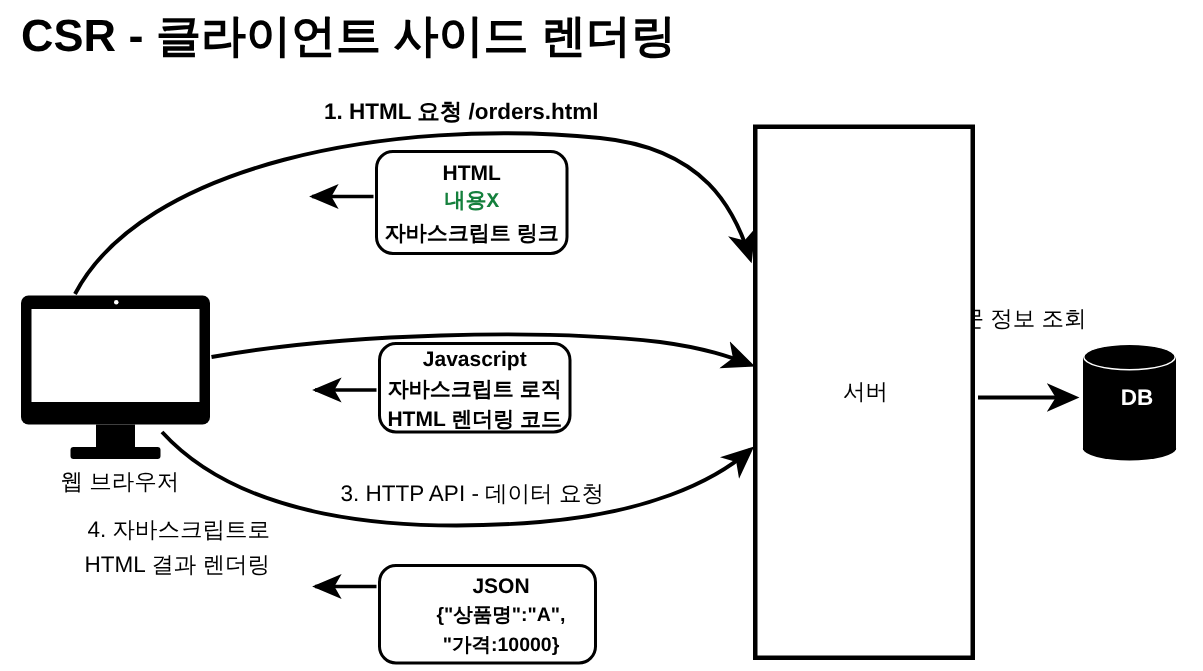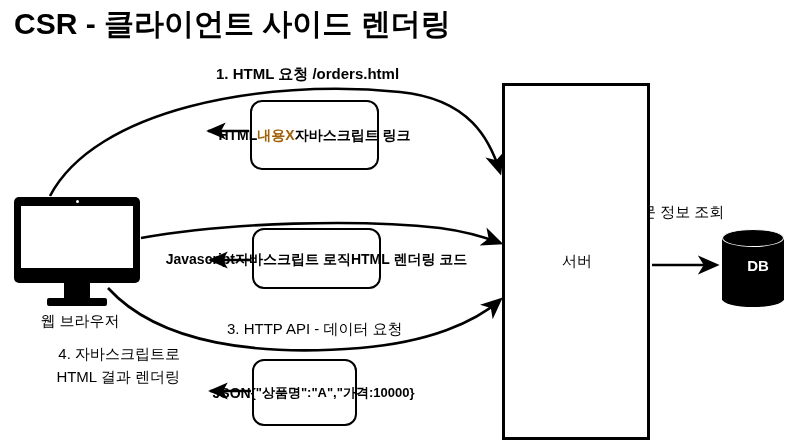--- a/index.html
+++ b/index.html
@@ -112,43 +112,44 @@
   }
 
   
   .payload-box {
     position: absolute;
     border: 2.5px solid #000000;
     border-radius: 12px;
     background: #ffffff;
     box-sizing: border-box;
     display: flex;
-    flex-direction: row;
+    flex-direction: column;
     align-items: center;
     justify-content: center;
     text-align: center;
     line-height: 20px;
   }
   .payload-line {
     font-size: 14px;
     font-weight: bold;
     white-space: nowrap;
     color: #000000;
   }
   .payload-line.accent {
-    color: #a16207;
+    color: #15803d;
+    font-family: Liberation Mono, monospace;
   }
   .payload-line.mono-ish {
     font-weight: bold;
     font-size: 13px;
   }
 
   #box-html  { left: 250px; top: 100px;  width: 129px; height: 70px; }
   #box-js    { left: 252px; top: 228px;  width: 129px; height: 61px; }
-  #box-json  { left: 252px; top: 359px;  width: 105px; height: 67px; padding-left: 18px; }
+  #box-json  { left: 252px; top: 376px;  width: 146px; height: 67px; padding-left: 18px; }
 
   
   .server {
     position: absolute;
     left: 502px;
     top: 83px;
     width: 148px;
     height: 357px;
     border: 3px solid #000000;
     background: #ffffff;

